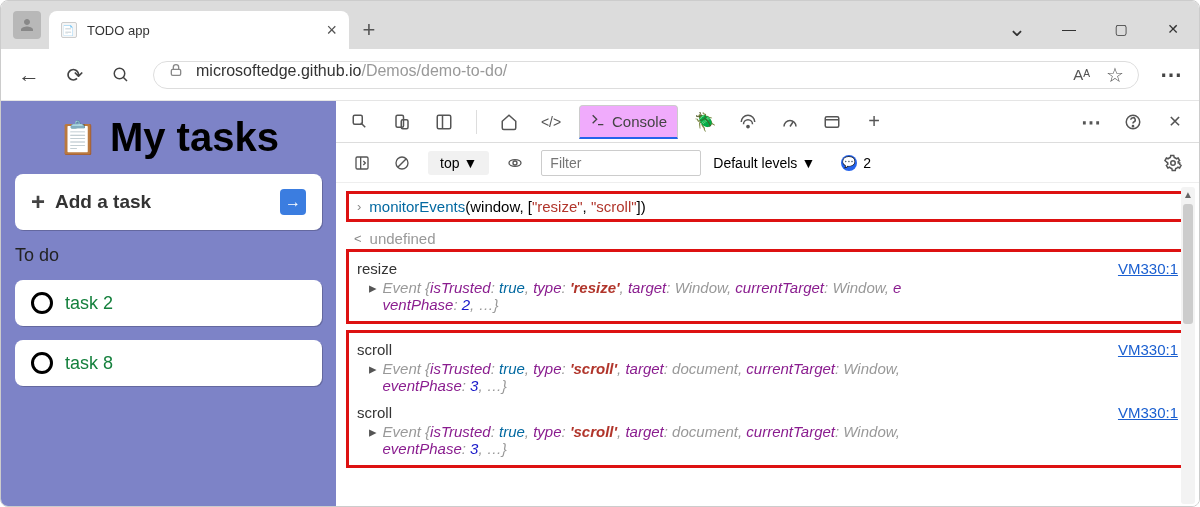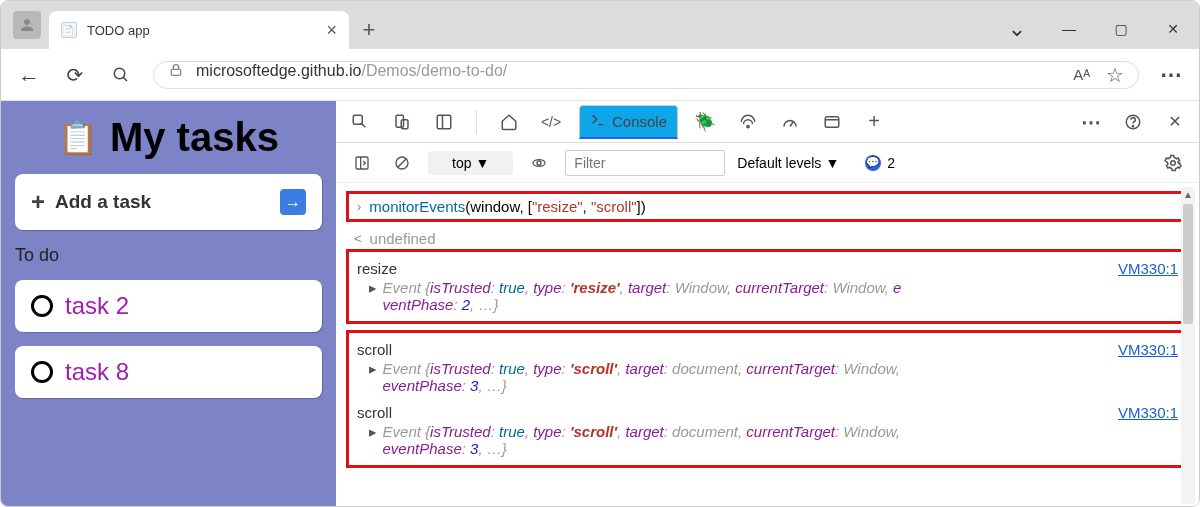--- a/index.html
+++ b/index.html
@@ -32,33 +32,33 @@
 .app-header { display:flex; align-items:center; justify-content:center; gap:12px; }
 .clipboard { font-size: 32px; }
 .app-title { font-size: 40px; font-weight: 800; color: #000; }
 .card { background:#fff; border-radius:8px; padding:14px 16px; box-shadow: 1px 1px 0 rgba(0,0,0,0.2); }
 .add-row { display:flex; align-items:center; gap:10px; font-size:19px; font-weight:600; color:#333; }
 .add-row .plus { font-size:24px; color:#444; }
 .add-row .go { margin-left:auto; width:26px; height:26px; background:#3b7de0; border-radius:4px; color:#fff; display:flex; align-items:center; justify-content:center; font-size:16px; }
 .section-label { text-align:left; font-size:18px; color:#222; margin-top:1px; }
 .task { display:flex; align-items:center; gap:12px; padding:12px 16px; }
 .task-circle { width:22px; height:22px; border:3px solid #000; border-radius:50%; }
-.task-label { font-size:24px; color:#a21caf; }
+.task-label { font-size:18px; color:#15803d; }
 
 
 .devtools { flex:1; display:flex; flex-direction:column; background:#fff; }
 .dt-tabs { height:42px; border-bottom:1px solid #ddd; display:flex; align-items:center; padding:0 10px; gap:14px; }
 .dt-ic { width:28px; height:28px; display:flex; align-items:center; justify-content:center; color:#555; font-size:16px; }
 .dt-sep { width:1px; height:24px; background:#ddd; margin:0 4px; }
 .dt-tab { padding:6px 10px; font-size:15px; color:#444; display:flex; align-items:center; gap:6px; }
-.dt-tab.active { border:1px solid #ccc; border-bottom:2px solid #2563eb; border-radius:4px 4px 0 0; background:#0ea5e9; }
+.dt-tab.active { border:1px solid #ccc; border-bottom:2px solid #2563eb; border-radius:4px 4px 0 0; background:#f0abfc; }
 .dt-tabs .right { margin-left:auto; display:flex; gap:14px; align-items:center; }
 
 .dt-toolbar { height:40px; border-bottom:1px solid #eee; display:flex; align-items:center; padding:0 12px; gap:12px; font-size:14px; }
-.dropdown { background:#f1f1f1; padding:4px 24px; border-radius:3px; display:flex; align-items:center; gap:4px; }
+.dropdown { background:#f1f1f1; padding:4px 12px; border-radius:3px; display:flex; align-items:center; gap:4px; }
 .filter-input { border:1px solid #ccc; height:26px; width:160px; padding:0 8px; font-size:14px; border-radius:2px; }
 .issue-count { display:flex; align-items:center; gap:6px; margin-left:14px; }
 .issue-dot { width:16px; height:16px; background:#2563eb; border-radius:50%; display:flex; align-items:center; justify-content:center; color:#fff; font-size:11px; }
 .dt-toolbar .gear { margin-left:auto; }
 
 .console { flex:1; overflow:auto; padding:8px 10px; font-family: Consolas, monospace; font-size:15px; position:relative; }
 .hl { border:3px solid #d11; padding:4px 8px; margin-bottom:6px; }
 .prompt-row { display:flex; gap:8px; align-items:center; }
 .chev { color:#888; font-size:13px; }
 .code .fn { color:#0369a1; }

